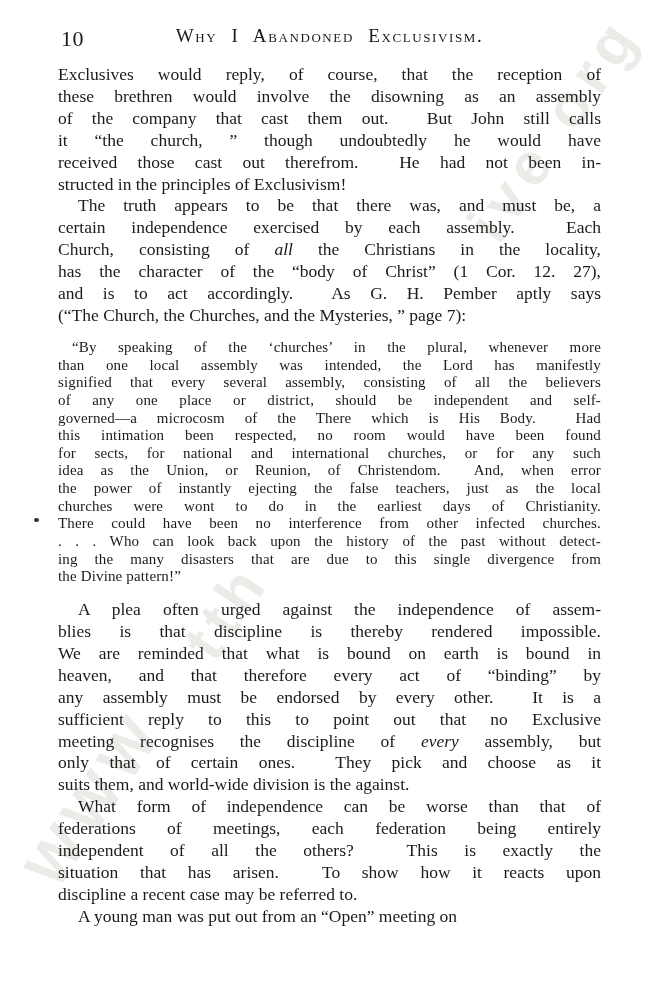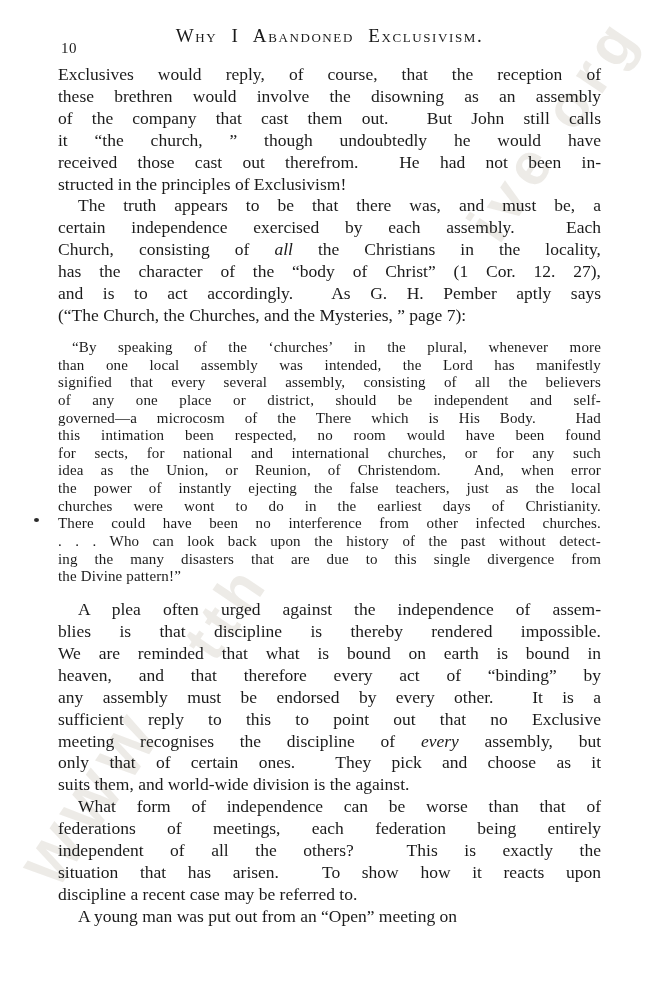--- a/index.html
+++ b/index.html
@@ -9,21 +9,21 @@
     overflow:hidden;margin:0 auto;
   }
   .watermark-layer{position:absolute;inset:0;z-index:0;pointer-events:none;}
   .watermark-frag{
     position:absolute;font-family:"Liberation Sans","DejaVu Sans",sans-serif;
     font-weight:bold;font-size:60px;letter-spacing:8px;
     color:rgba(140,130,108,0.16);transform:rotate(-56deg);
     transform-origin:left center;white-space:nowrap;
   }
   .runhead{position:absolute;top:25px;left:58px;width:543px;height:26px;z-index:1;}
-  .pagenum{position:absolute;left:3px;top:1px;font-size:15px;letter-spacing:0.5px;margin-top:14px;}
+  .pagenum{position:absolute;left:3px;top:1px;font-size:22px;letter-spacing:0.5px;}
   .runtitle{
     text-align:center;font-variant:small-caps;font-size:19px;
     letter-spacing:1.6px;word-spacing:8px;
   }
   .text-flow{position:absolute;top:64px;left:58px;width:543px;z-index:1;}
   .para .line{
     white-space:pre-wrap;text-align:justify;text-align-last:justify;
     text-justify:inter-word;
   }
   .para.body .line{font-size:17.5px;line-height:21.9px;}

